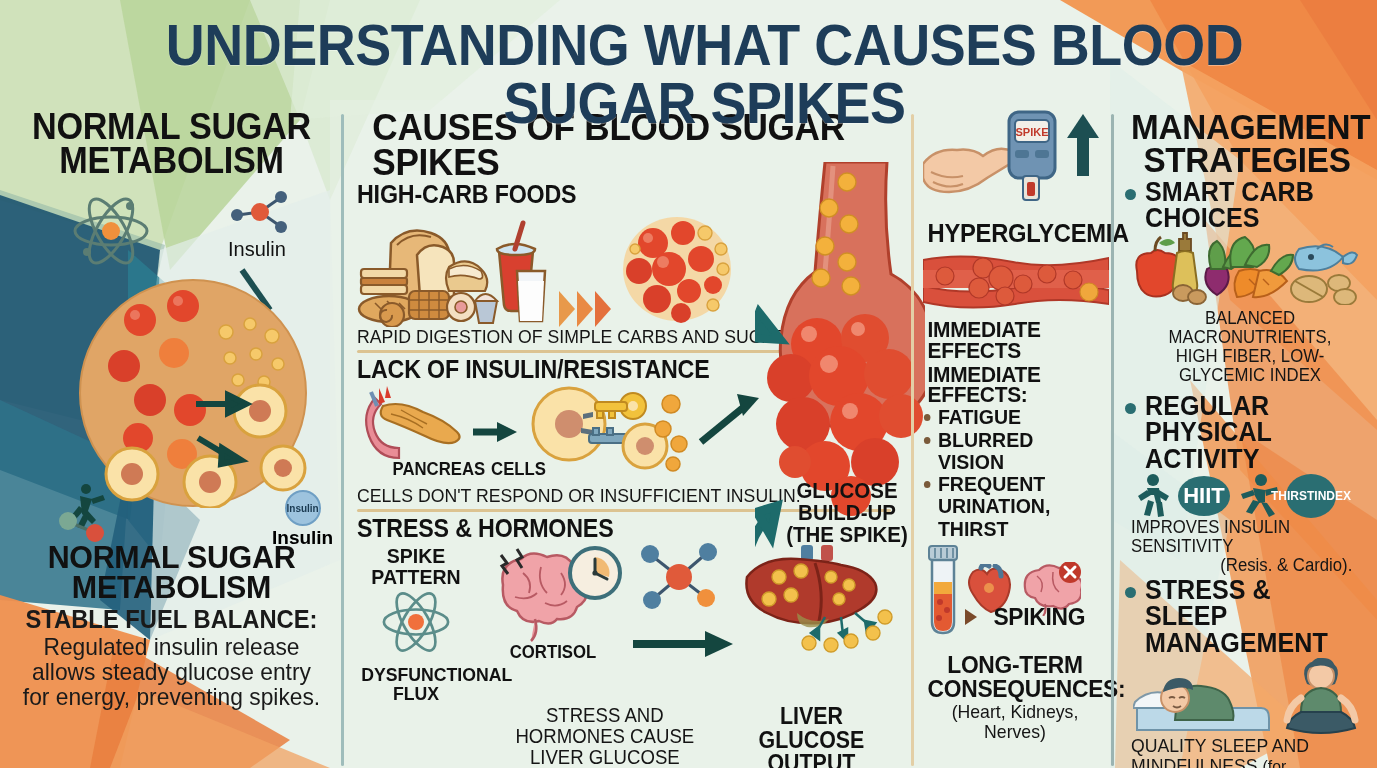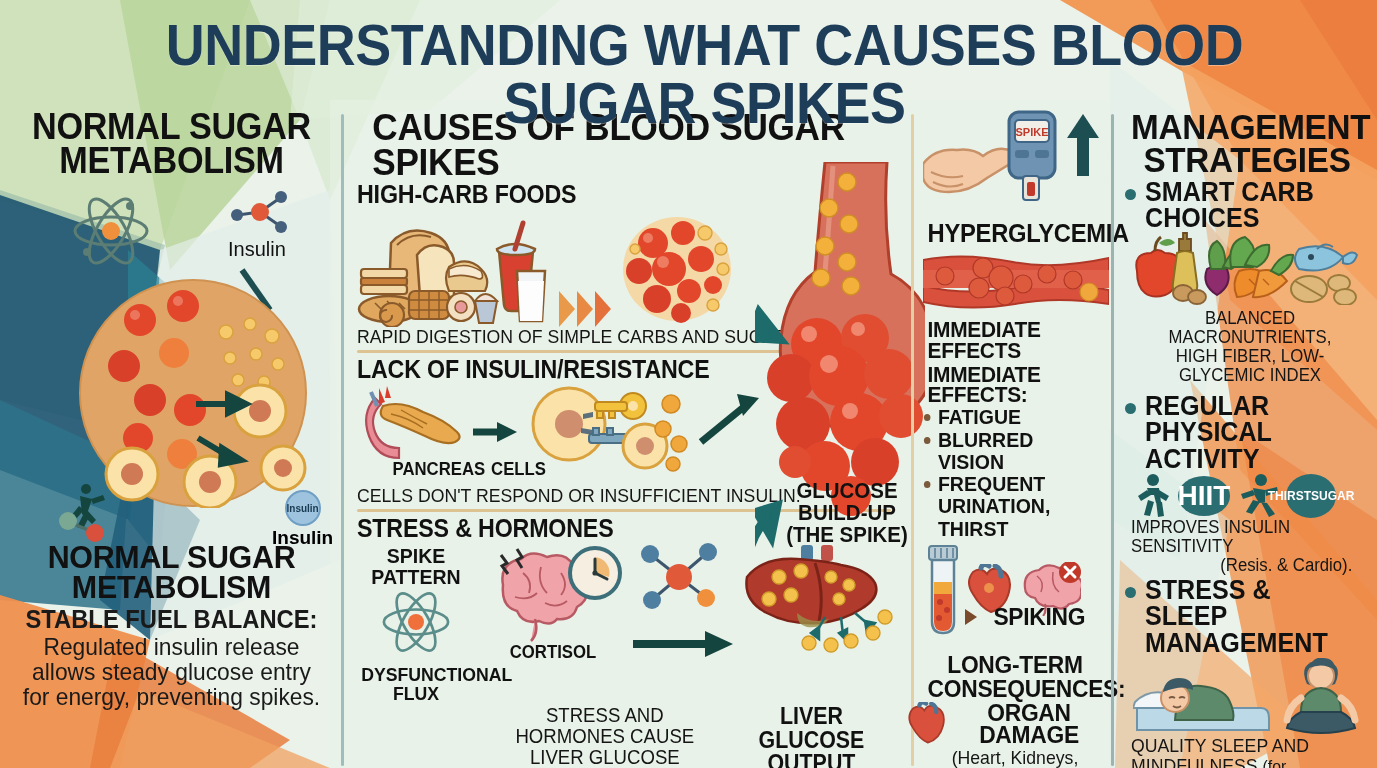--- a/index.html
+++ b/index.html
@@ -158,21 +158,21 @@
     font-weight: 700; font-size: 27px; line-height: .98; color: #111;
     transform: scaleX(0.93); transform-origin: left;
   }
   .pill {
     border-radius: 50%;
     background: #2a6e72; color: #fff; display: inline-flex;
     align-items: center; justify-content: center; text-align: center;
     font-family: "Liberation Sans Narrow","Liberation Sans",sans-serif;
     font-weight: 700;
   }
-  .pill.hiit { width: 52px; height: 40px; font-size: 28px; }
+  .pill.hiit { width: 52px; height: 40px; font-size: 22px; }
   .pill.cardio { width: 50px; height: 44px; font-size: 12px; line-height: 1.0; }
   .spiking-row { display: flex; align-items: center; gap: 14px; }
   .tri-right {
     width:0;height:0;border-top:8px solid transparent;border-bottom:8px solid transparent;
     border-left:12px solid #7a4a2a;
   }
 </style>
 </head>
 <body>
 
@@ -747,28 +747,20 @@
       </div>
       <div class="spiking-row" style="margin:-34px 0 0 42px">
         <div class="tri-right"></div>
         <span class="h-col" style="font-size:24px">SPIKING</span>
       </div>
 
       <div class="h-col" style="font-size:24px;margin-top:24px;line-height:1">
         <div>LONG-TERM</div>
         <div>CONSEQUENCES:</div>
       </div>
-      <div style="display:flex;align-items:center;gap:2px;margin-top:1px">
-        <svg width="44" height="44" viewBox="0 0 50 52" style="flex:0 0 auto;margin-left:-18px">
-          <path d="M8 8 q-8 10 0 22 q8 14 18 18 q14 -4 18 -20 q4 -16 -8 -22 q-10 -4 -14 4 q-6 -8 -14 -2z" fill="#d9503c" stroke="#a83a2a" stroke-width="2"></path>
-          <path d="M16 4 q2 -6 8 -2" fill="none" stroke="#4e7694" stroke-width="5" stroke-linecap="round"></path>
-          <path d="M30 2 q6 2 6 10" fill="none" stroke="#4e7694" stroke-width="5" stroke-linecap="round"></path>
-        </svg>
-        <span class="h-col" style="font-size:24px">ORGAN DAMAGE</span>
-      </div>
       <div class="cap c" style="font-size:19px;margin-top:1px">(Heart, Kidneys, Nerves)</div>
     </div>
 
     <div style="position:relative;width:0">
       <div class="vdiv gray" style="left:-2px"></div>
     </div>
 
     <div class="col col-4">
       <div class="h-col" style="font-size:35px">
         <div>MANAGEMENT</div>
@@ -842,21 +834,21 @@
                 <path d="M18 14 l12 2 l0 12 l-6 1 l-4 -7z"></path>
                 <path d="M18 26 l7 2 l-8 12 l-6 -2z"></path>
                 <path d="M26 28 l6 1 l8 11 l-6 3z"></path>
                 <path d="M30 16 l12 -3 l1 5 l-12 4z"></path>
                 <path d="M18 16 l-12 4 l2 5 l12 -4z"></path>
               </g>
             </svg>
             <div class="pill cardio">
               <span>THIRST</span>
                 <br>
-              <span>SUGAR</span>
+              <span>INDEX</span>
             </div>
           </div>
           <div class="cap" style="font-size:18px;margin-left:-14px;line-height:1.05">
             <div>IMPROVES INSULIN SENSITIVITY</div>
             <div style="text-align:right">(Resis. &amp; Cardio).</div>
           </div>
         </li>
 
         <li style="margin-top:2px">
           <div class="m-title">STRESS &amp; SLEEP MANAGEMENT</div>

